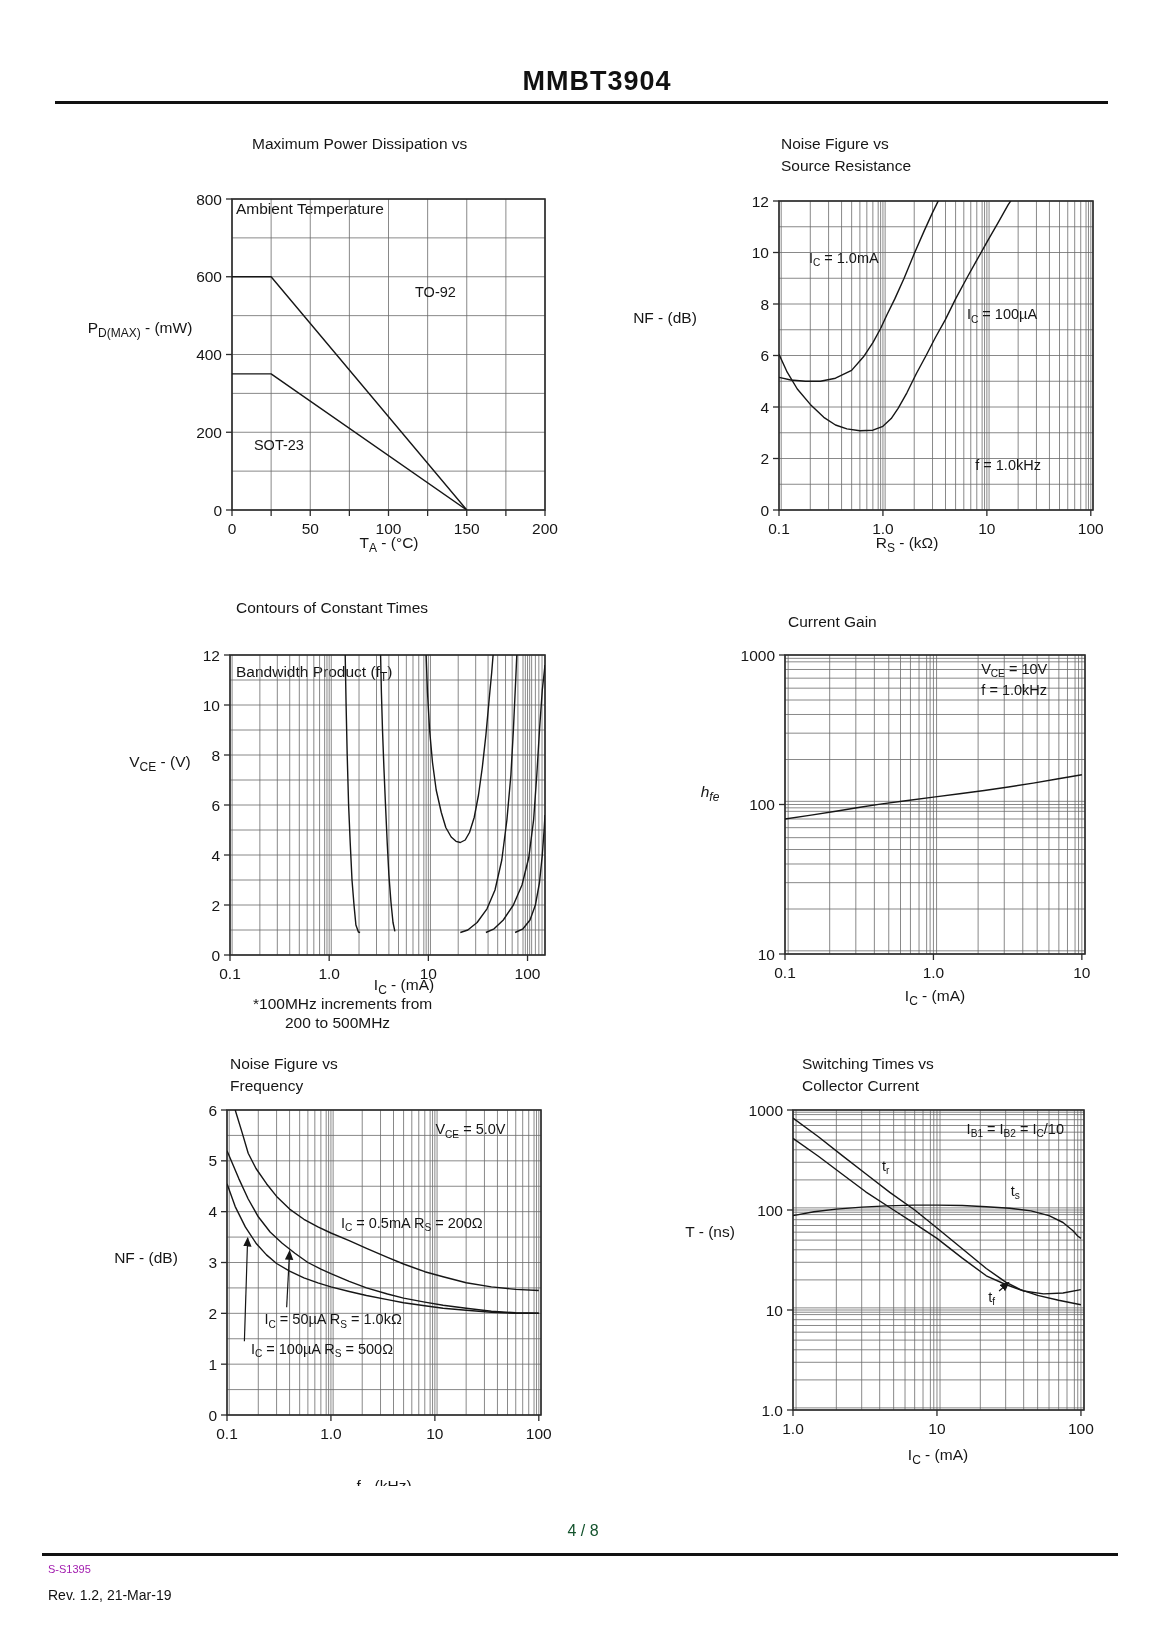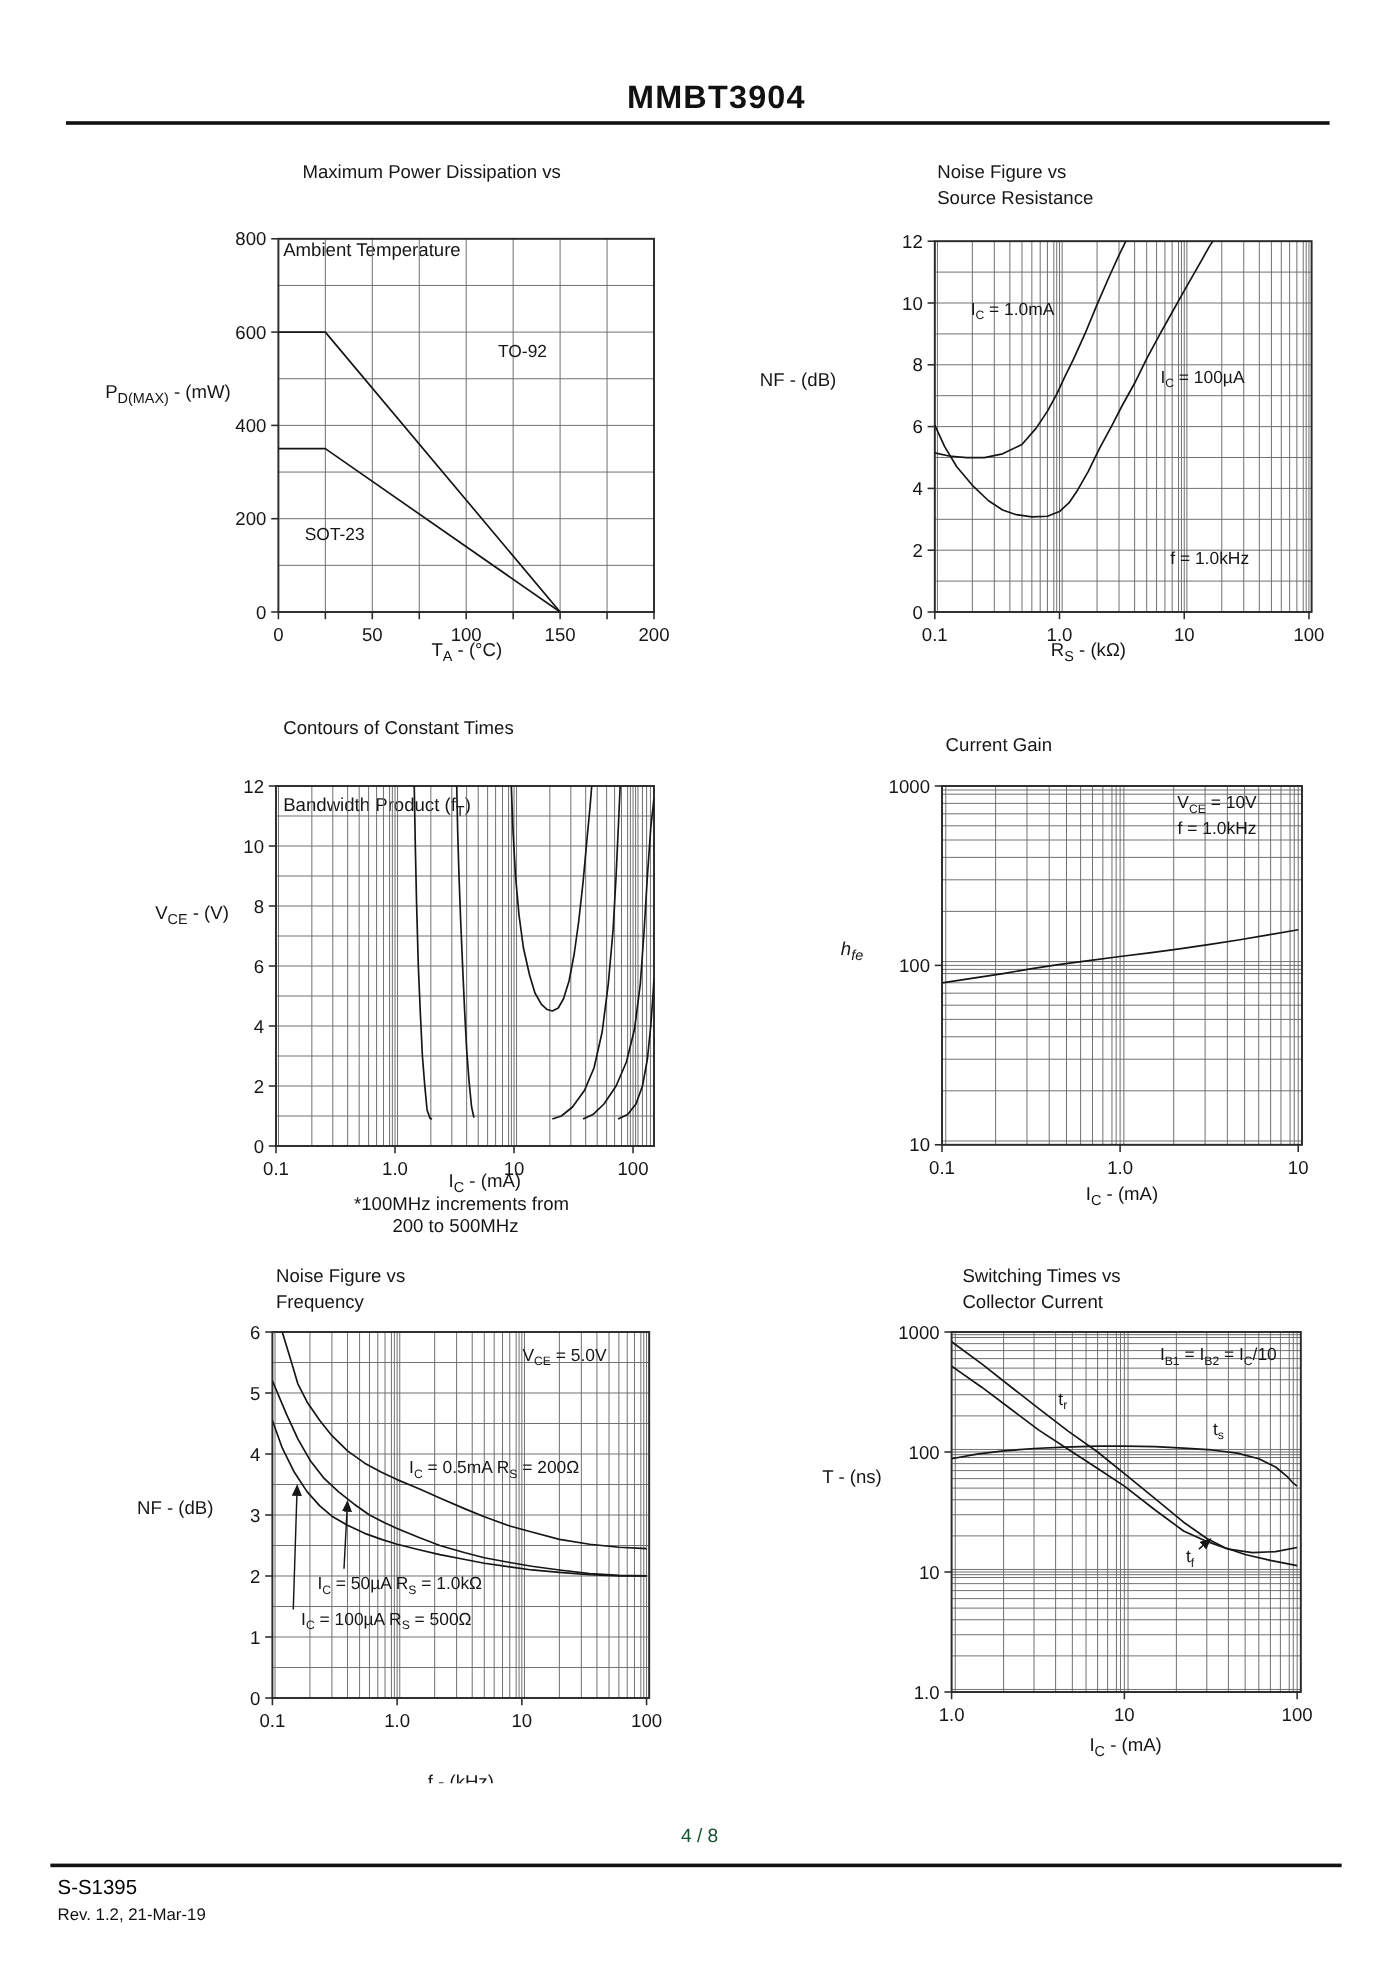--- a/index.html
+++ b/index.html
@@ -3,26 +3,26 @@
 <meta charset="utf-8">
 <style>
   html,body{margin:0;padding:0;background:#ffffff;}
   .page{position:relative;width:1166px;height:1649px;background:#ffffff;overflow:hidden;
         font-family:"Liberation Sans", sans-serif;color:#1a1a1a;}
   .doc-title{position:absolute;top:66px;left:14px;width:100%;text-align:center;
              font-size:27px;font-weight:bold;letter-spacing:1px;color:#111;}
   .header-rule{position:absolute;top:101px;left:55px;width:1053px;height:2.5px;background:#111;}
   .page-number{position:absolute;top:1522px;left:0;width:100%;text-align:center;font-size:16px;color:#14532d;}
   .footer-rule{position:absolute;top:1553px;left:42px;width:1076px;height:2.5px;background:#111;}
-  .doc-number{position:absolute;top:1563px;left:48px;font-size:17px;color:#000000;}
+  .doc-number{position:absolute;top:1563px;left:48px;font-size:11px;color:#a21caf;}
   .revision{position:absolute;top:1587px;left:48px;font-size:14px;color:#111;}
   .chart-title{position:absolute;font-size:15.5px;color:#161616;white-space:nowrap;line-height:22px;}
   .axis-label{position:absolute;font-size:15.5px;color:#161616;white-space:nowrap;
               transform:translate(-50%,-50%);}
-  .note-line{position:absolute;font-size:15.5px;color:#161616;white-space:nowrap;margin-left:42px;}
+  .note-line{position:absolute;font-size:15.5px;color:#161616;white-space:nowrap;}
   .clip-label{position:absolute;overflow:hidden;font-size:15.5px;color:#161616;
               white-space:nowrap;line-height:19px;transform:translateX(-50%);}
   sub{font-size:12px;line-height:0;}
   svg{position:absolute;overflow:visible;}
 </style>
 </head>
 <body>
 
 <div class="page">
   <div class="doc-title">MMBT3904</div>

